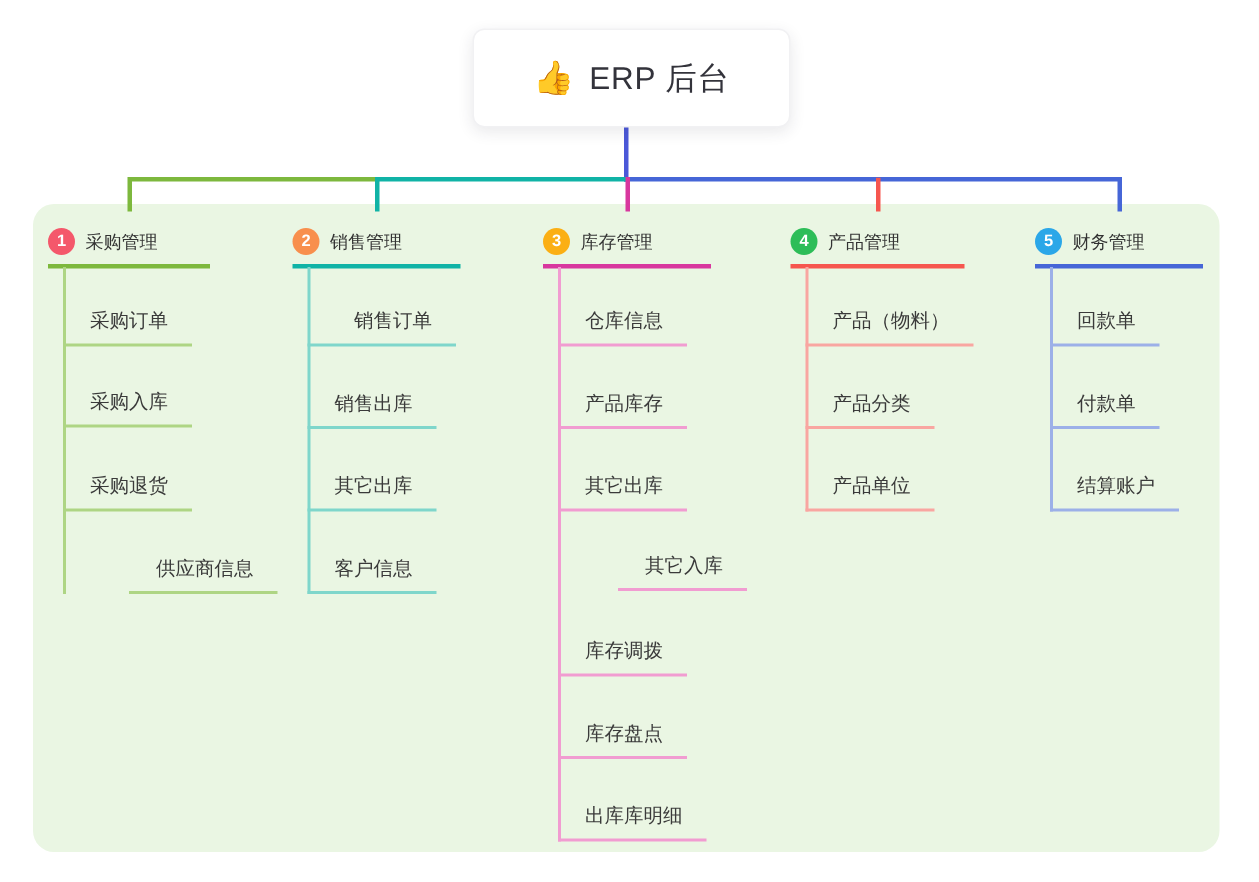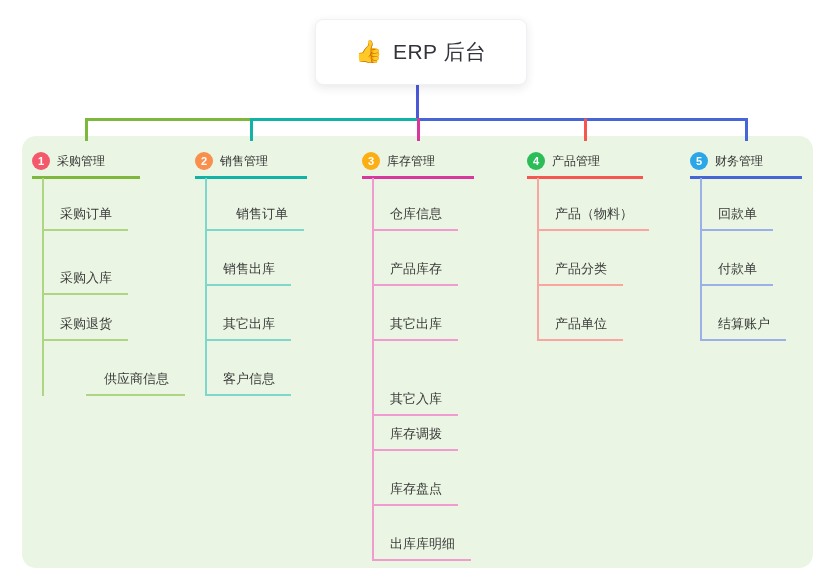--- a/index.html
+++ b/index.html
@@ -47,41 +47,41 @@
     <span class="emoji">👍</span>
     <span class="title">ERP 后台</span>
   </div>
   <div id="branches">
       <div class="branch-head" style="left: 32px; width: 108px; border-bottom-color: rgb(125, 184, 61);">
         <span class="badge" style="background: rgb(244, 88, 107);">1</span>
         <span class="branch-label">采购管理</span>
       </div>
       <div class="vline" style="left: 42px; height: 218px; background: rgb(174, 213, 132);"></div>
       <div class="sub-item" style="left: 42px; top: 204px;"><span class="item-label" style="border-bottom-color: rgb(174, 213, 132);">采购订单</span></div>
-      <div class="sub-item" style="left: 42px; top: 268px;"><span class="item-label" style="border-bottom-color: rgb(174, 213, 132);">采购入库</span></div>
+      <div class="sub-item" style="left: 42px; top: 258px;"><span class="item-label" style="border-bottom-color: rgb(174, 213, 132);">采购入库</span></div>
       <div class="sub-item" style="left: 42px; top: 314px;"><span class="item-label" style="border-bottom-color: rgb(174, 213, 132);">采购退货</span></div>
       <div class="sub-item" style="left: 42px; top: 369px; padding-left: 44px;"><span class="item-label" style="border-bottom-color: rgb(174, 213, 132);">供应商信息</span></div>
       <div class="branch-head" style="left: 195px; width: 112px; border-bottom-color: rgb(16, 179, 166);">
         <span class="badge" style="background: rgb(248, 143, 77);">2</span>
         <span class="branch-label">销售管理</span>
       </div>
       <div class="vline" style="left: 205px; height: 218px; background: rgb(127, 214, 203);"></div>
       <div class="sub-item" style="left: 205px; top: 204px;"><span class="item-label" style="border-bottom-color: rgb(127, 214, 203); padding-left: 31px;">销售订单</span></div>
       <div class="sub-item" style="left: 205px; top: 259px;"><span class="item-label" style="border-bottom-color: rgb(127, 214, 203);">销售出库</span></div>
       <div class="sub-item" style="left: 205px; top: 314px;"><span class="item-label" style="border-bottom-color: rgb(127, 214, 203);">其它出库</span></div>
       <div class="sub-item" style="left: 205px; top: 369px;"><span class="item-label" style="border-bottom-color: rgb(127, 214, 203);">客户信息</span></div>
       <div class="branch-head" style="left: 362px; width: 112px; border-bottom-color: rgb(216, 55, 158);">
         <span class="badge" style="background: rgb(251, 175, 20);">3</span>
         <span class="branch-label">库存管理</span>
       </div>
       <div class="vline" style="left: 372px; height: 383px; background: rgb(241, 156, 209);"></div>
       <div class="sub-item" style="left: 372px; top: 204px;"><span class="item-label" style="border-bottom-color: rgb(241, 156, 209);">仓库信息</span></div>
       <div class="sub-item" style="left: 372px; top: 259px;"><span class="item-label" style="border-bottom-color: rgb(241, 156, 209);">产品库存</span></div>
       <div class="sub-item" style="left: 372px; top: 314px;"><span class="item-label" style="border-bottom-color: rgb(241, 156, 209);">其它出库</span></div>
-      <div class="sub-item" style="left: 372px; top: 389px;"><span class="item-label" style="border-bottom-color: rgb(241, 156, 209);">其它入库</span></div>
+      <div class="sub-item" style="left: 372px; top: 367px; padding-left: 40px;"><span class="item-label" style="border-bottom-color: rgb(241, 156, 209);">其它入库</span></div>
       <div class="sub-item" style="left: 372px; top: 424px;"><span class="item-label" style="border-bottom-color: rgb(241, 156, 209);">库存调拨</span></div>
       <div class="sub-item" style="left: 372px; top: 479px;"><span class="item-label" style="border-bottom-color: rgb(241, 156, 209);">库存盘点</span></div>
       <div class="sub-item" style="left: 372px; top: 534px;"><span class="item-label" style="border-bottom-color: rgb(241, 156, 209);">出库库明细</span></div>
       <div class="branch-head" style="left: 527px; width: 116px; border-bottom-color: rgb(246, 86, 79);">
         <span class="badge" style="background: rgb(45, 189, 88);">4</span>
         <span class="branch-label">产品管理</span>
       </div>
       <div class="vline" style="left: 537px; height: 163px; background: rgb(249, 166, 161);"></div>
       <div class="sub-item" style="left: 537px; top: 204px;"><span class="item-label" style="border-bottom-color: rgb(249, 166, 161);">产品（物料）</span></div>
       <div class="sub-item" style="left: 537px; top: 259px;"><span class="item-label" style="border-bottom-color: rgb(249, 166, 161);">产品分类</span></div>

